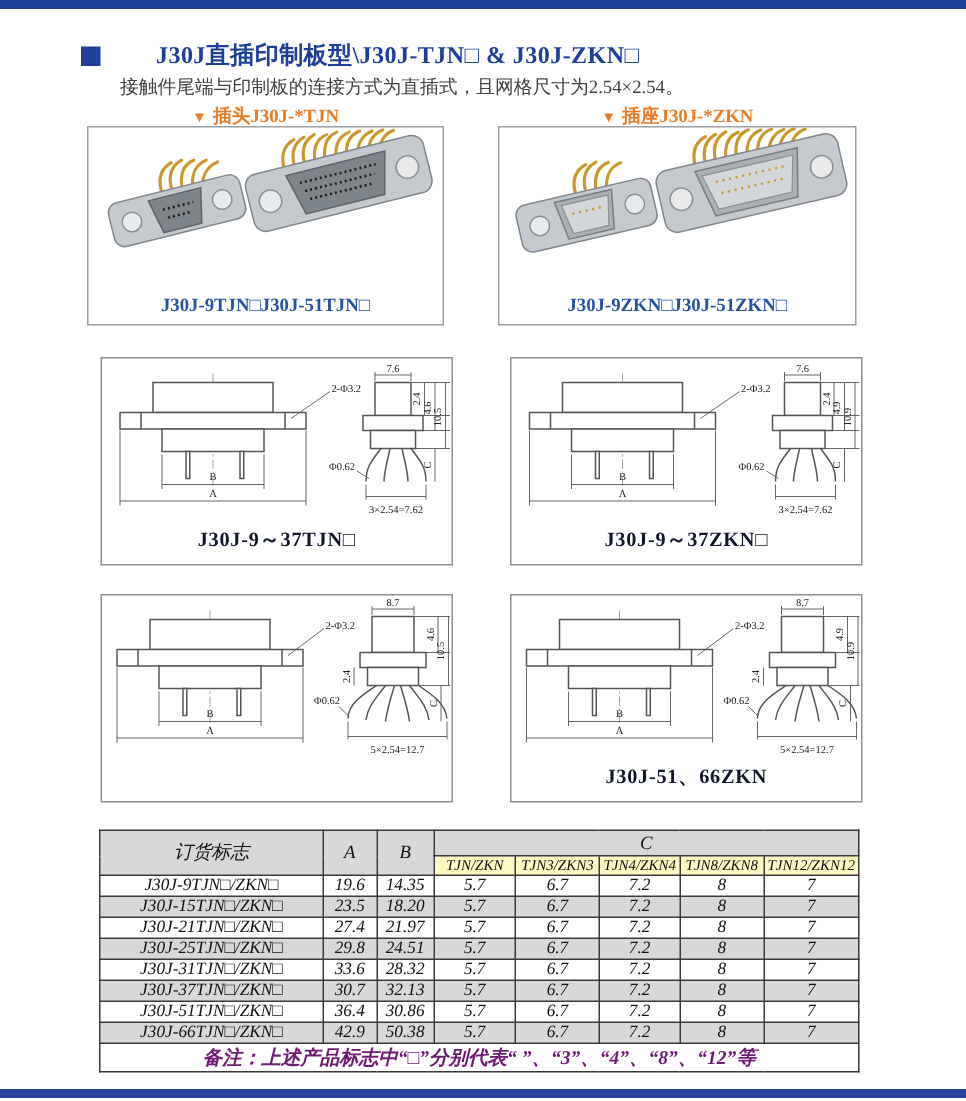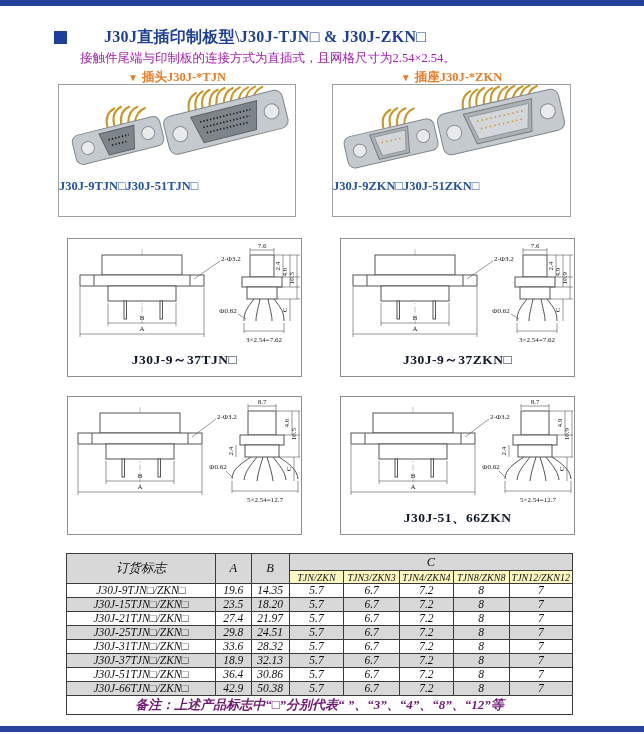--- a/index.html
+++ b/index.html
@@ -9,31 +9,31 @@
     background:#ffffff; overflow:hidden;
     font-family:"Liberation Serif", serif; color:#111;
   }
   .topbar { position:absolute; left:0; top:0; width:644px; height:6px; background:#20409a; }
   .bottombar { position:absolute; left:0; top:726px; width:644px; height:6px; background:#27449c; }
 
   .title-row { position:absolute; left:54px; top:27px; display:flex; align-items:center; gap:8px; }
   .bullet { width:13px; height:13px; background:#1d3f97; display:inline-block; }
   .title { font-size:16px; font-weight:bold; color:#1d3f97; letter-spacing:0.3px;margin-left:29px; }
 
-  .subtitle { position:absolute; left:80px; top:50px; font-size:12.5px; color:#a21caf; }
+  .subtitle { position:absolute; left:80px; top:50px; font-size:12.5px; color:#404040; }
 
   .olabel { position:absolute; top:69px; text-align:center; font-size:12.5px; font-weight:bold; color:#e87c26; }
   .olabel .tri { font-size:10px; margin-right:4px; }
   .olabel-left { left:58px; width:238px; }
   .olabel-right { left:332px; width:239px; }
 
   .photo-box { position:absolute; top:84px; height:133px; border:1px solid #9aa0a6; background:#fff; }
   .photo-box-left { left:58px; width:238px; }
   .photo-box-right { left:332px; width:239px; }
-  .photo-captions { position:absolute; left:0; bottom:22px; width:100%; display:flex; justify-content:flex-start; }
+  .photo-captions { position:absolute; left:0; bottom:5px; width:100%; display:flex; justify-content:center; }
   .photo-captions span { color:#2553a3; font-size:12.5px; font-weight:600; }
 
   .draw-box { position:absolute; width:235px; height:139px; border:1px solid #8b9095; background:#fff; }
   .db-1 { left:67px;  top:238px; }
   .db-2 { left:340px; top:238px; }
   .db-3 { left:67px;  top:396px; }
   .db-4 { left:340px; top:396px; }
   .draw-caption { position:absolute; left:0; bottom:7px; width:100%; text-align:center;
                   color:#0f172a; font-size:13.5px; font-weight:bold; letter-spacing:0.5px; }
   .drawing { position:absolute; left:0; top:2px; }
@@ -407,21 +407,21 @@
         <td>33.6</td>
         <td>28.32</td>
         <td>5.7</td>
         <td>6.7</td>
         <td>7.2</td>
         <td>8</td>
         <td>7</td>
       </tr>
         <tr>
         <td>J30J-37TJN□/ZKN□</td>
-        <td>18.9</td>
+        <td>30.7</td>
         <td>32.13</td>
         <td>5.7</td>
         <td>6.7</td>
         <td>7.2</td>
         <td>8</td>
         <td>7</td>
       </tr>
         <tr>
         <td>J30J-51TJN□/ZKN□</td>
         <td>36.4</td>

